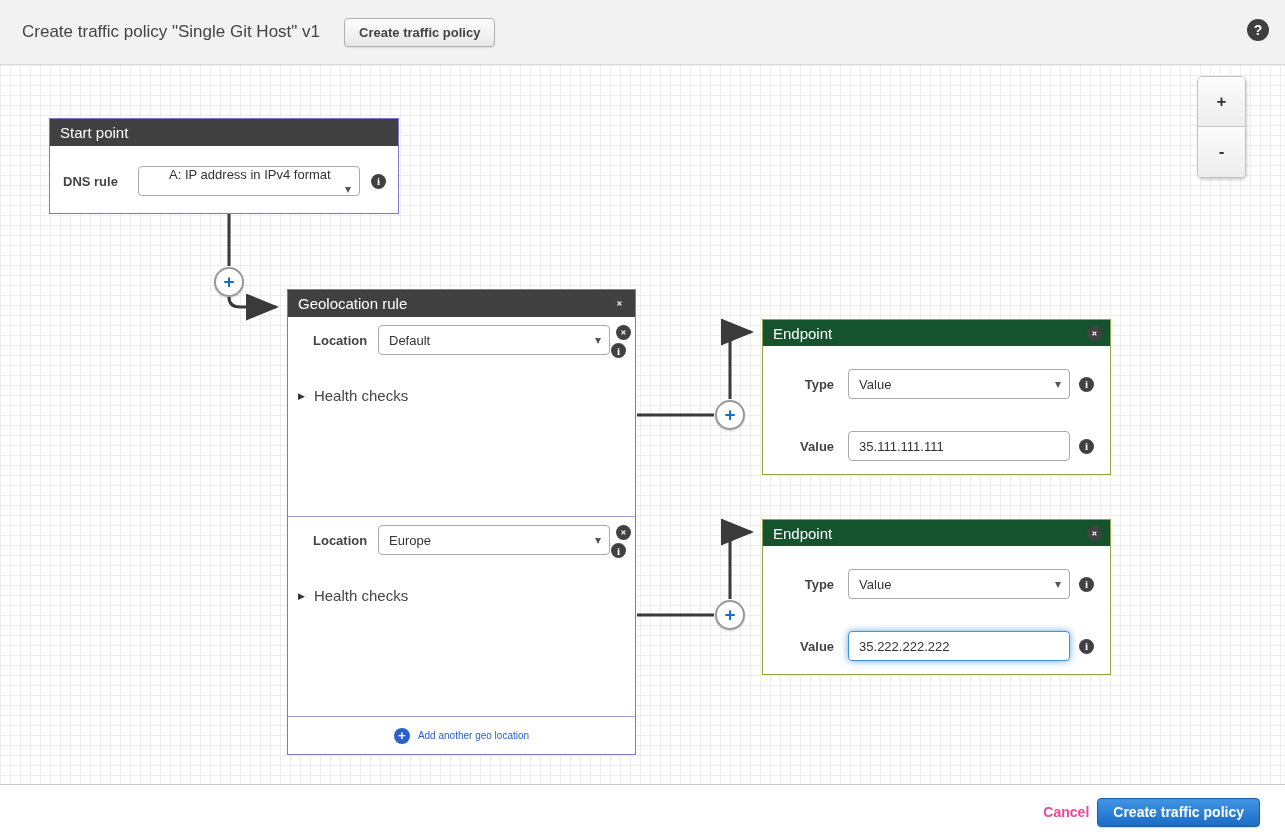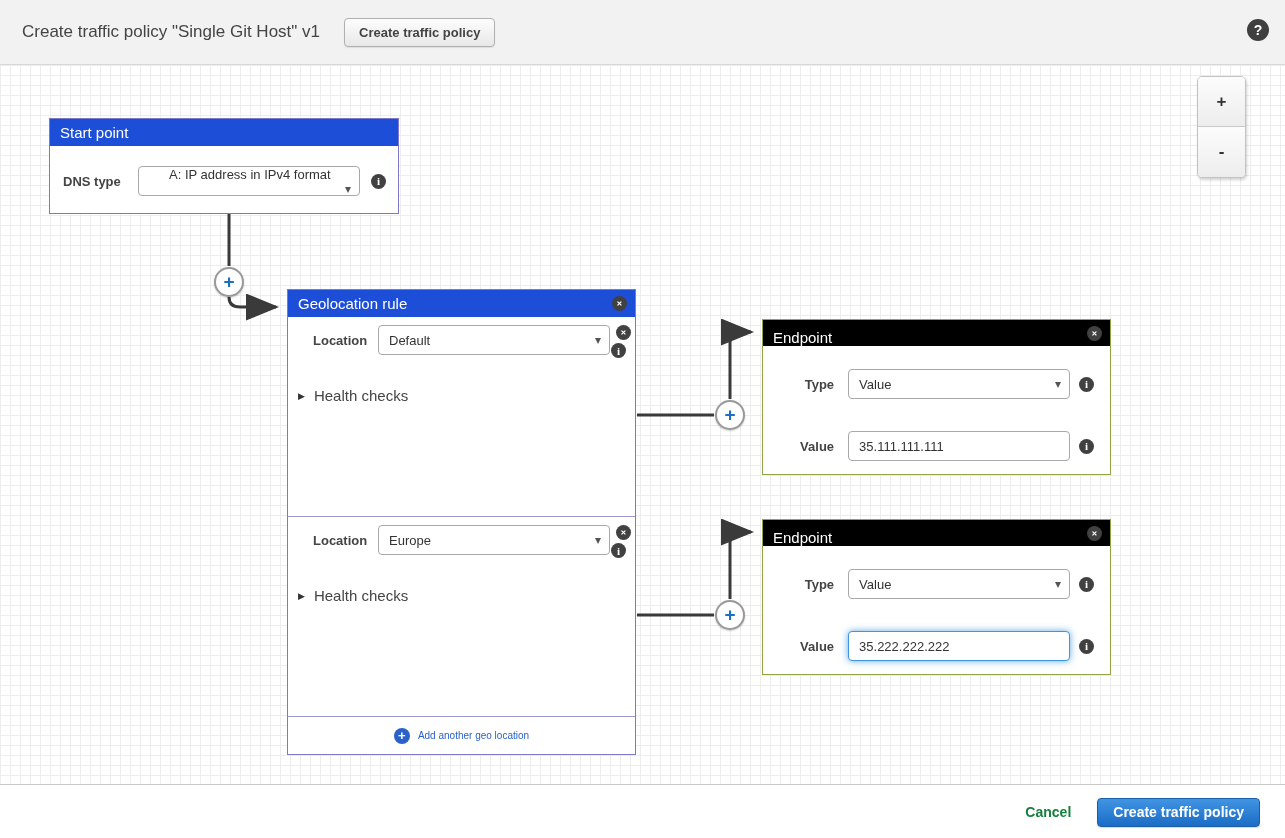--- a/index.html
+++ b/index.html
@@ -65,23 +65,23 @@
   }
   .zoomctl button:first-child { border-bottom: 1px solid #c9c9c9; }
 
   
   .node { position: absolute; background: #fff; }
   .node-header {
     height: 27px; display: flex; align-items: center;
     padding: 0 10px; color: #fff; font-size: 15px; position: relative;
   }
   .purple { border: 1px solid #7b79c8; }
-  .purple > .node-header { background: #1d4ed8; }
+  .purple > .node-header { background: #404040; }
   .green  { border: 1px solid #8fa443; }
-  .green  > .node-header { background: #000000; align-items: flex-end; }
+  .green  > .node-header { background: #14532d; }
 
   .close-circle {
     width: 15px; height: 15px; border-radius: 50%;
     background: #414141; color: #fff;
     font-size: 7px; font-weight: bold;
     display: flex; align-items: center; justify-content: center;
     cursor: pointer;
   }
   .node-header .close-circle { position: absolute; right: 8px; top: 6px; }
 
@@ -173,22 +173,22 @@
   #conn-plus-2 { left: 715px; top: 335px; }
   #conn-plus-3 { left: 715px; top: 535px; }
 
   
   .footerbar {
     position: absolute; left: 0; top: 786px; width: 1285px; height: 52px;
     background: #fff; display: flex; align-items: center; justify-content: flex-end;
     padding-right: 25px;
   }
   .cancel-link {
-    font-size: 14px; font-weight: bold; color: #15803d;
-    text-decoration: none; margin-right: 26px; cursor: pointer;
+    font-size: 14px; font-weight: bold; color: #ec4899;
+    text-decoration: none; margin-right: 8px; cursor: pointer;
   }
   .btn-primary {
     height: 29px; padding: 0 15px;
     background: linear-gradient(#4195e2, #1a6cc6);
     border: 1px solid #1b5ea8; border-radius: 4px;
     color: #fff; font-size: 14px; font-weight: bold;
     font-family: "Liberation Sans", sans-serif;
     box-shadow: 0 1px 1px rgba(0,0,0,0.15);
     cursor: pointer;
   }
@@ -239,21 +239,21 @@
   </div>
   <div class="conn-plus" id="conn-plus-3">
     <span>+</span>
   </div>
 
   <div class="node purple" id="start-point">
     <div class="node-header">
       <span>Start point</span>
     </div>
     <div class="body">
-      <span class="field-label">DNS type</span>
+      <span class="field-label">DNS rule</span>
       <div class="select">
         <span>A: IP address in IPv4 format</span>
         <span class="caret">▾</span>
       </div>
       <div class="info-circle">
         <span>i</span>
       </div>
     </div>
   </div>
 

